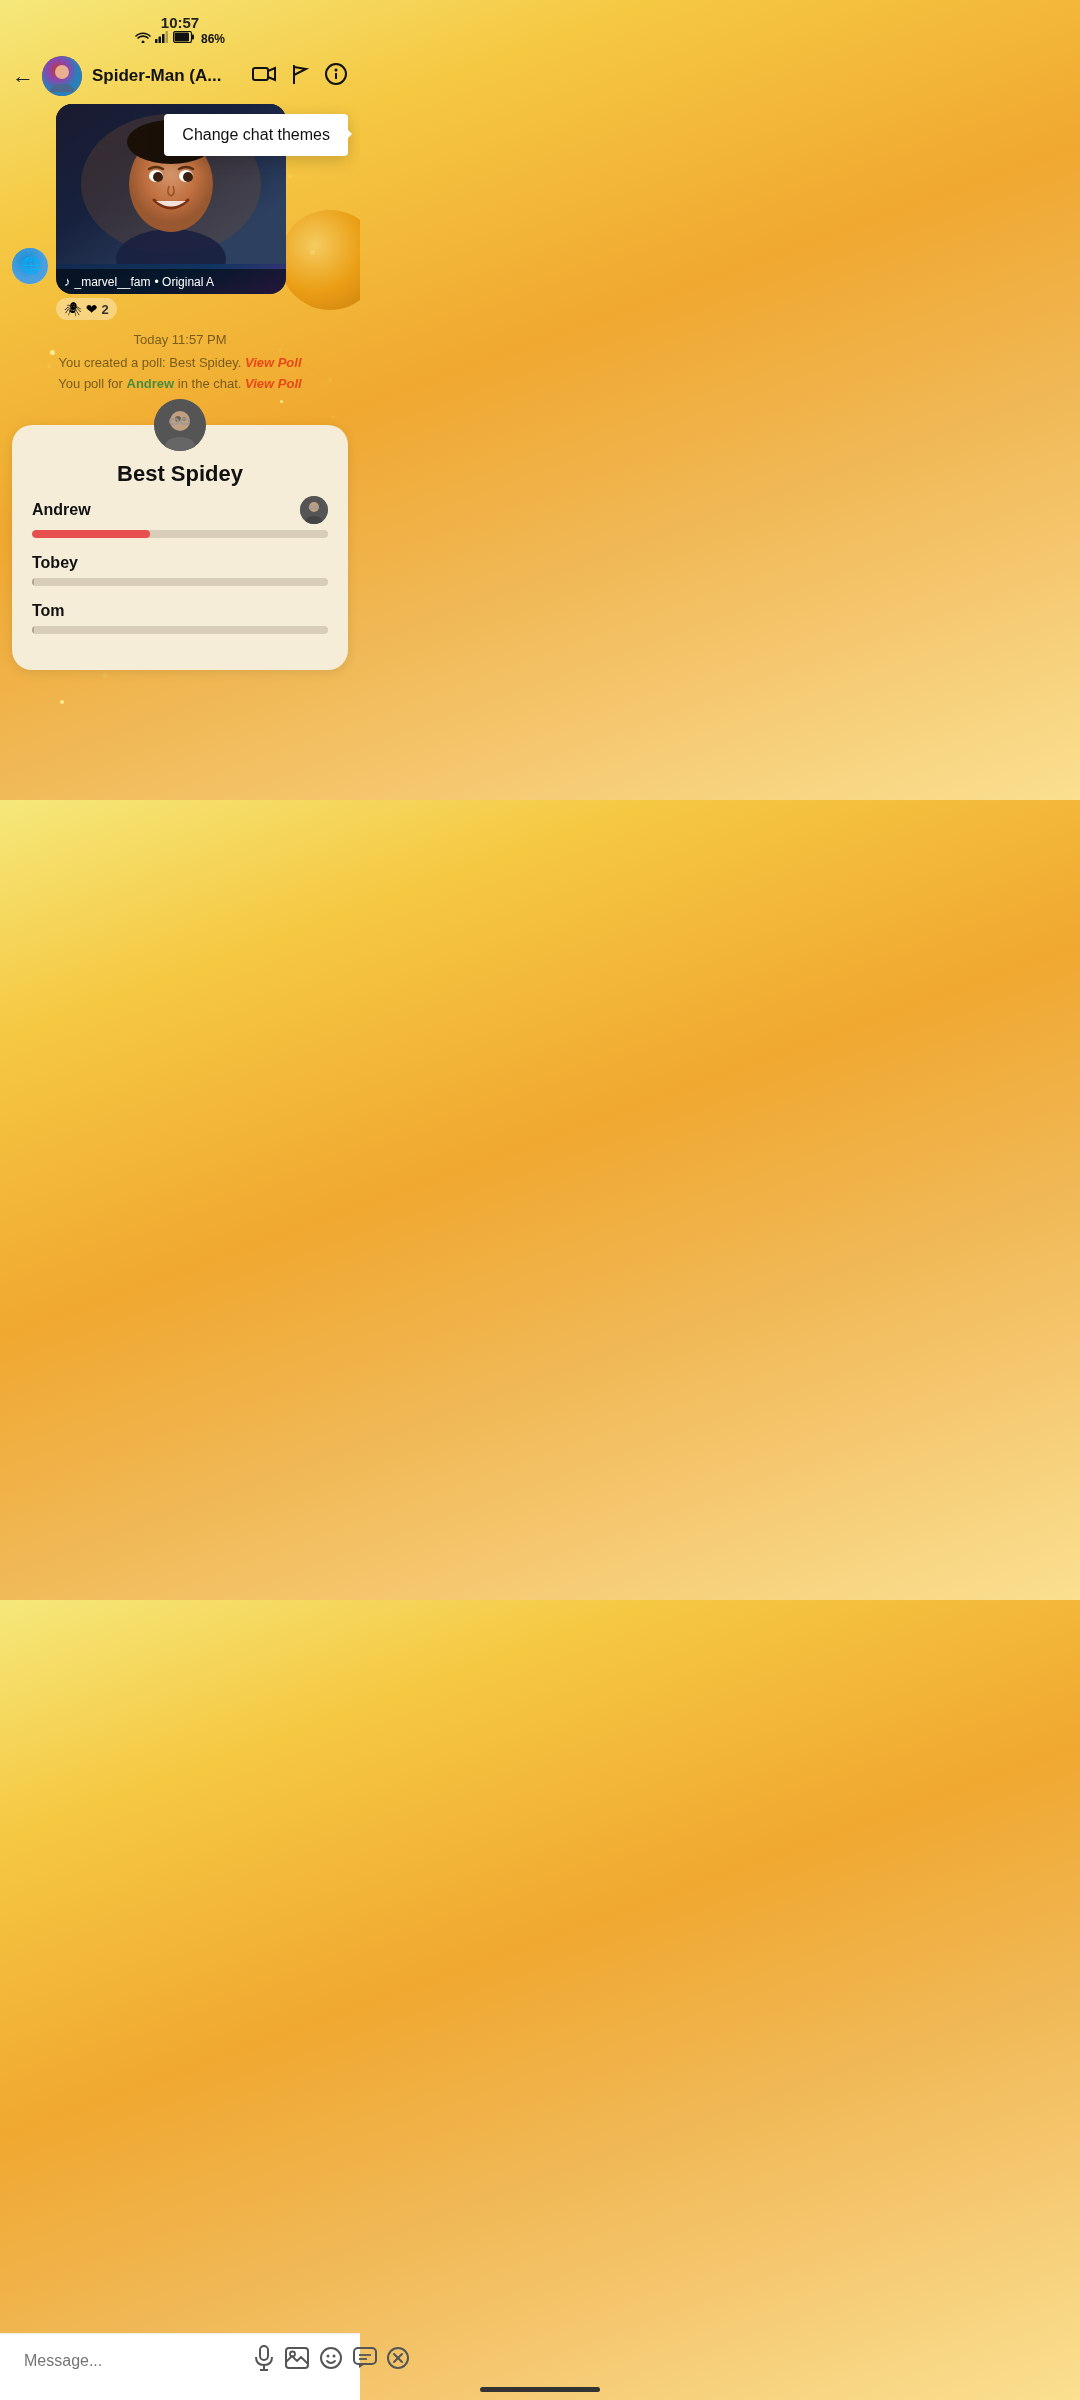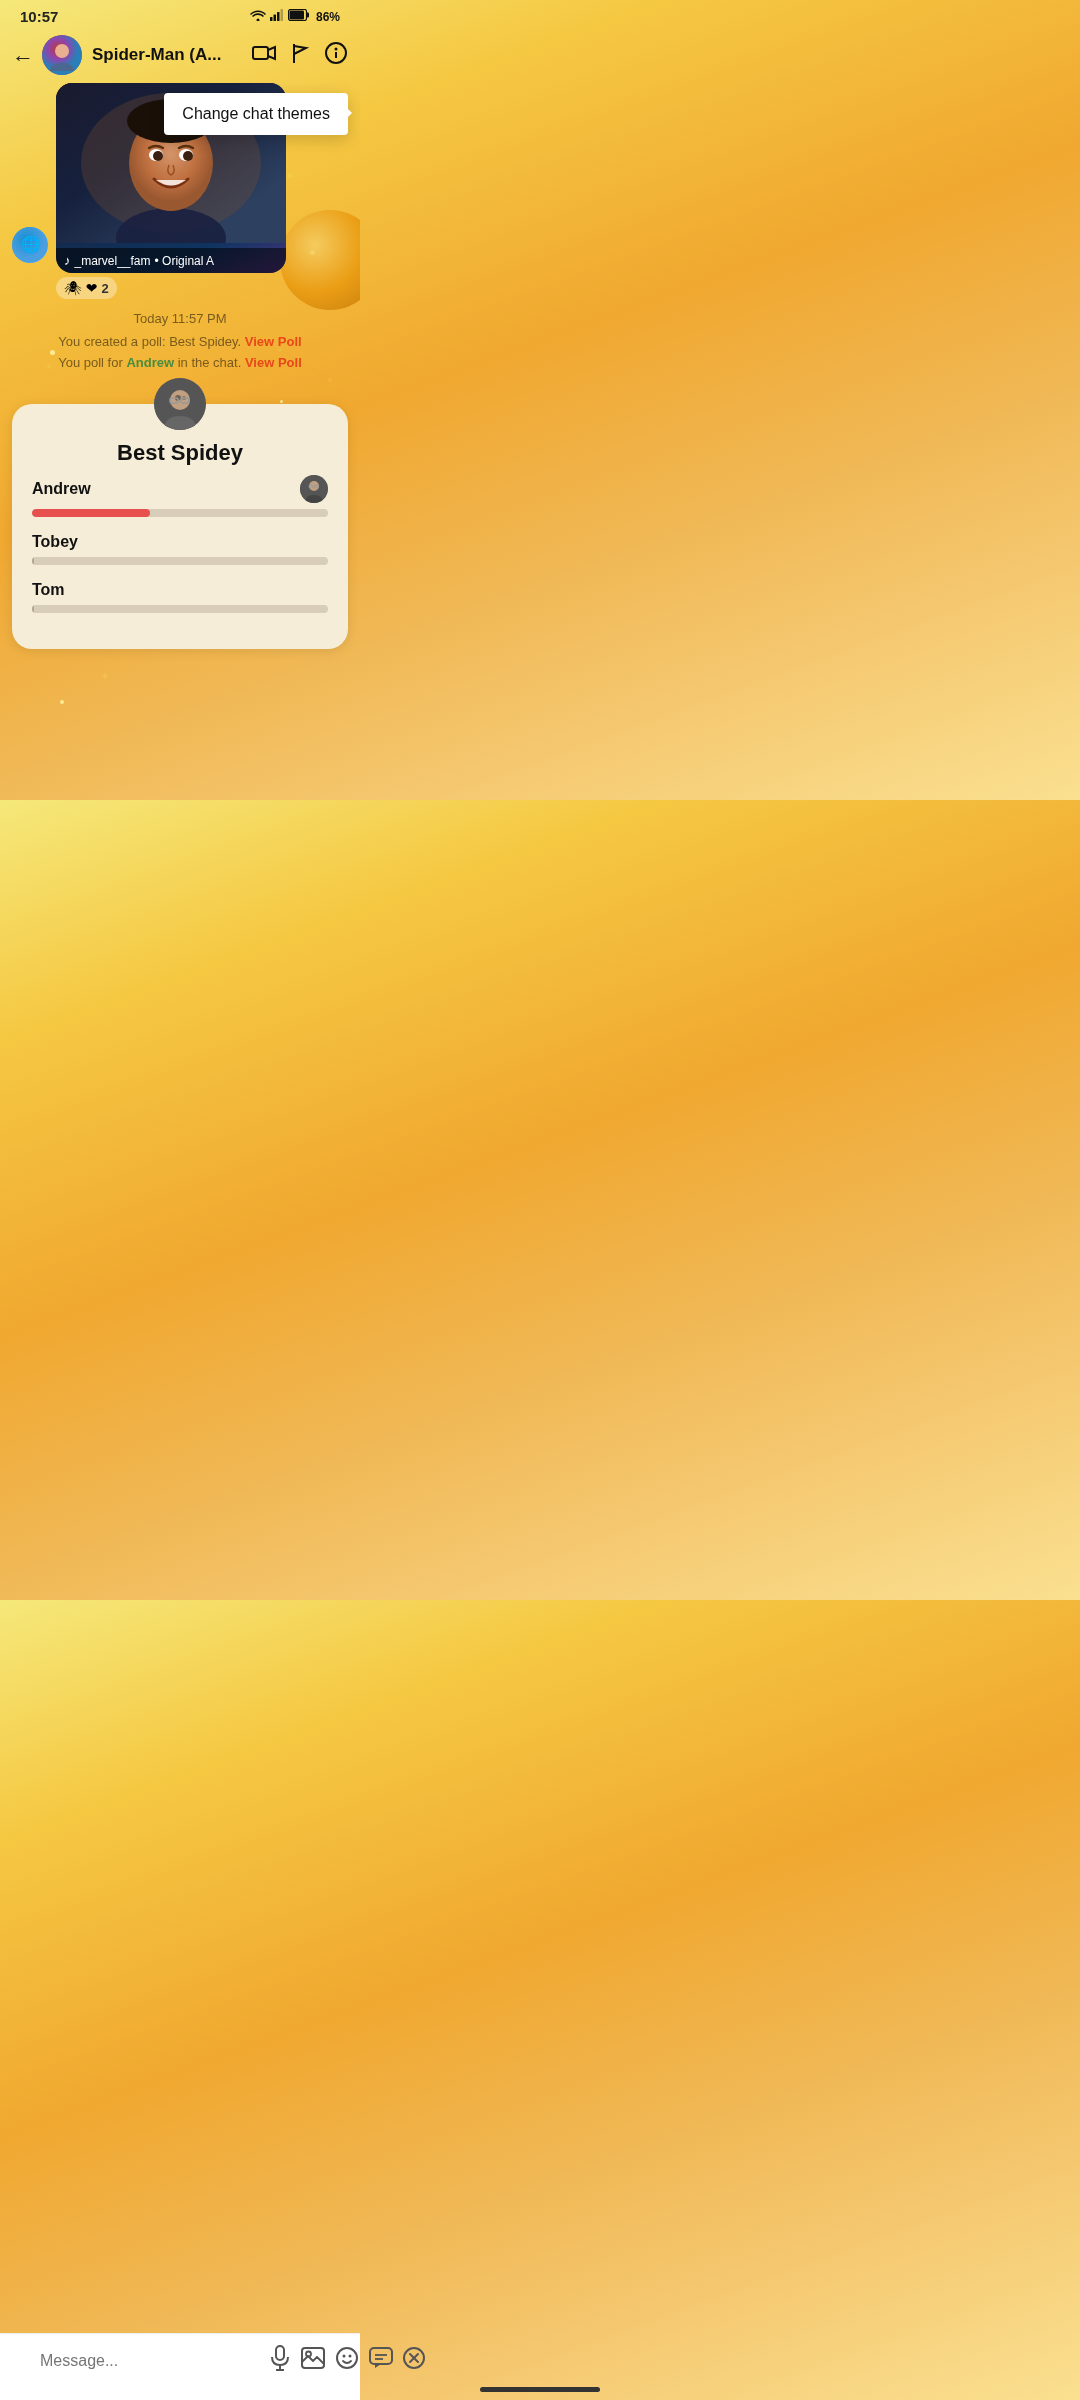--- a/index.html
+++ b/index.html
@@ -12,23 +12,24 @@
       background: linear-gradient(160deg, #f5e87a 0%, #f5c842 20%, #f0a830 45%, #f0b855 65%, #f5c870 80%, #fae090 100%);
       position: relative;
       overflow-x: hidden;
     }
 
     
     .status-bar {
       display: flex;
       justify-content: space-between;
       align-items: center;
-      padding: 8px 20px 4px;
+      padding: 14px 20px 4px;
       position: relative;
       z-index: 10;
+      flex-direction: column;
     }
     .status-time {
       font-size: 15px;
       font-weight: 600;
       color: #222;
     }
     .status-icons {
       display: flex;
       align-items: center;
       gap: 4px;
@@ -212,20 +213,21 @@
       text-align: center;
       font-size: 13px;
       color: rgba(80,60,20,0.75);
       margin: 6px 0;
       padding: 0 20px;
     }
     .system-msg .link {
       color: #e8481a;
       font-weight: 600;
       cursor: pointer;
+      font-style: italic;
     }
     .highlight-name {
       color: #4a8c3f;
       font-weight: 600;
     }
 
     
     .poll-section {
       display: flex;
       flex-direction: column;
@@ -312,21 +314,21 @@
       cursor: pointer;
       letter-spacing: 0.3px;
     }
 
     
     .bottom-bar {
       position: fixed;
       bottom: 0;
       width: 360px;
       background: #fff;
-      padding: 10px 28px 22px;
+      padding: 10px 12px 22px;
       display: flex;
       align-items: center;
       gap: 10px;
       z-index: 30;
       border-top: 1px solid #eee;
     }
     .message-input {
       flex: 1;
       font-size: 16px;
       color: #aaa;

